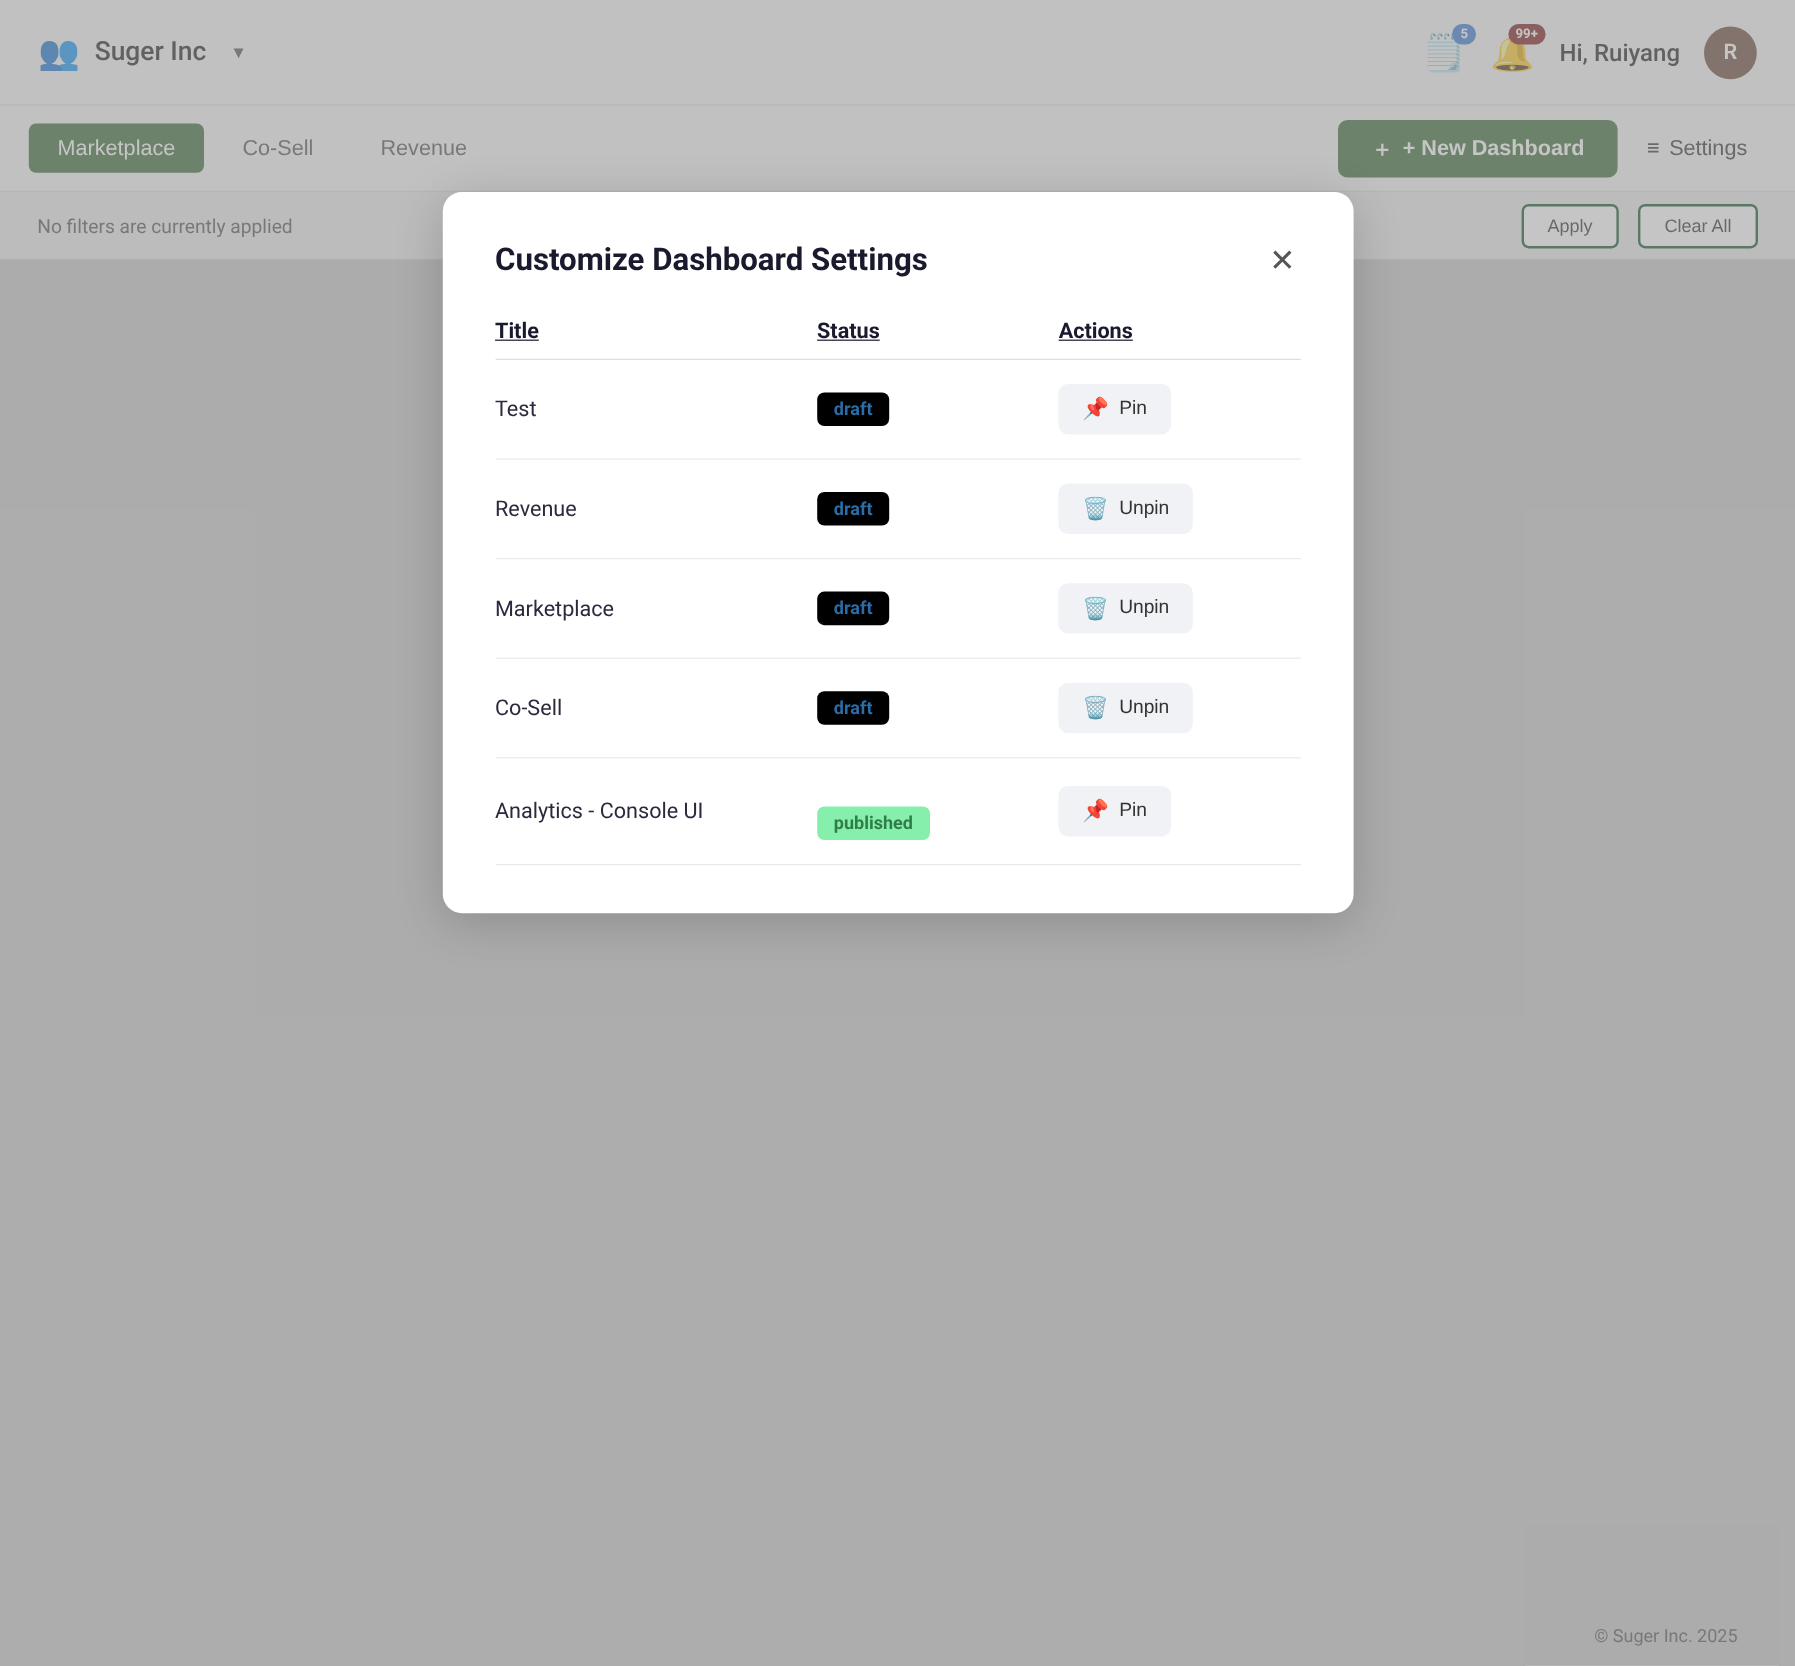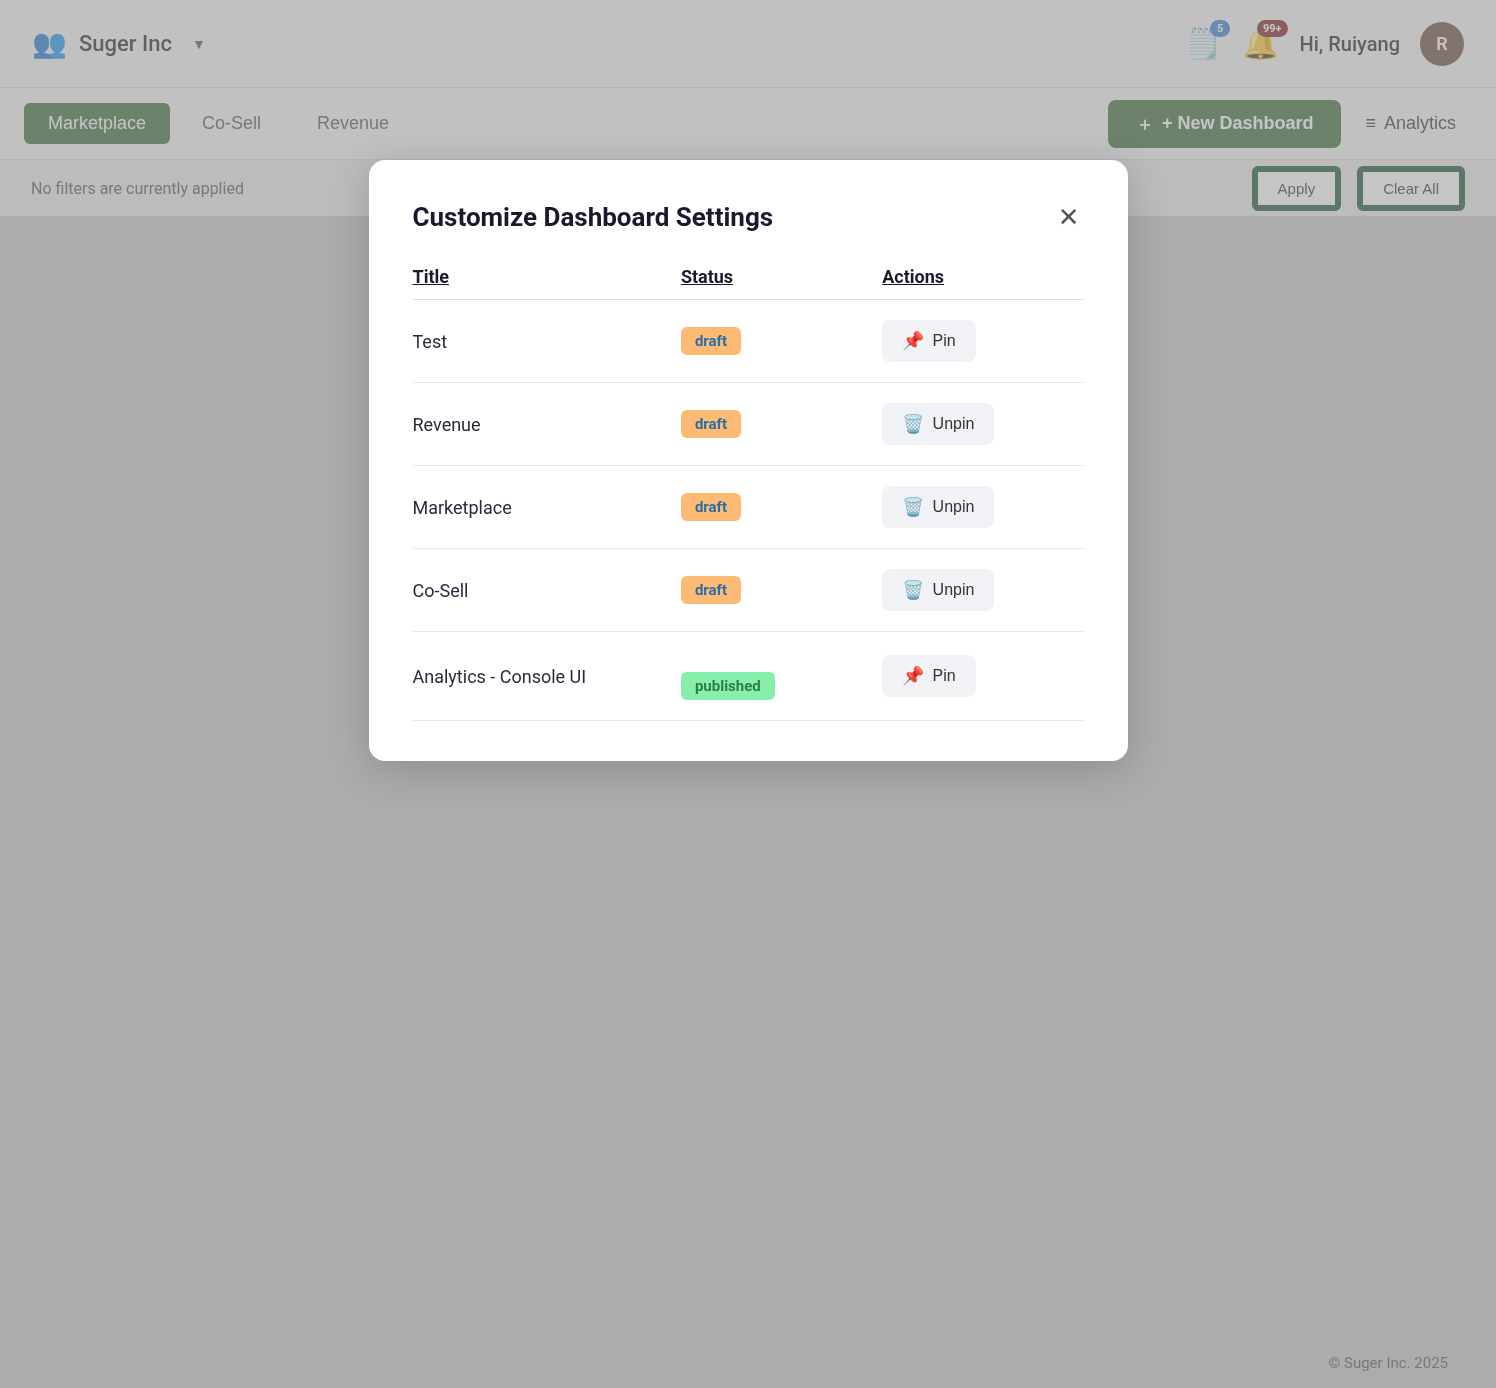--- a/index.html
+++ b/index.html
@@ -150,21 +150,21 @@
       padding: 0 31px;
       gap: 16px;
     }
     .filter-text {
       font-size: 16px;
       color: #555;
       flex: 1;
     }
     .apply-btn, .clear-btn {
       background: white;
-      border: 6px solid #14532d;
+      border: 2px solid #14532d;
       border-radius: 6px;
       padding: 8px 20px;
       font-size: 15px;
       cursor: pointer;
       color: #333;
     }
 
     
     .overlay {
       position: absolute;
@@ -233,21 +233,21 @@
       color: #2a2a3e;
     }
     .status-badge {
       display: inline-block;
       padding: 5px 14px;
       border-radius: 6px;
       font-size: 15px;
       font-weight: 700;
     }
     .status-draft {
-      background: #fdba74;
+      background: #000000;
       color: #2a6da8;
     }
     .status-published {
       background: #86efac;
       color: #2e7d4a;
       margin-top: 20px;
     }
     .action-btn {
       display: inline-flex;
       align-items: center;
@@ -320,21 +320,21 @@
   <button class="nav-tab active">Marketplace</button>
   <button class="nav-tab">Co-Sell</button>
   <button class="nav-tab">Revenue</button>
   <div class="nav-spacer"></div>
   <button class="new-dashboard-btn">
     <span>＋</span>
     <span>+ New Dashboard</span>
   </button>
   <button class="customize-btn">
     <span>≡</span>
-    <span>Analytics</span>
+    <span>Settings</span>
   </button>
 </div>
 
 <div class="filter-bar">
   <span class="filter-text">No filters are currently applied</span>
   <button class="apply-btn">Apply</button>
   <button class="clear-btn">Clear All</button>
 </div>
 
 <div class="overlay">

